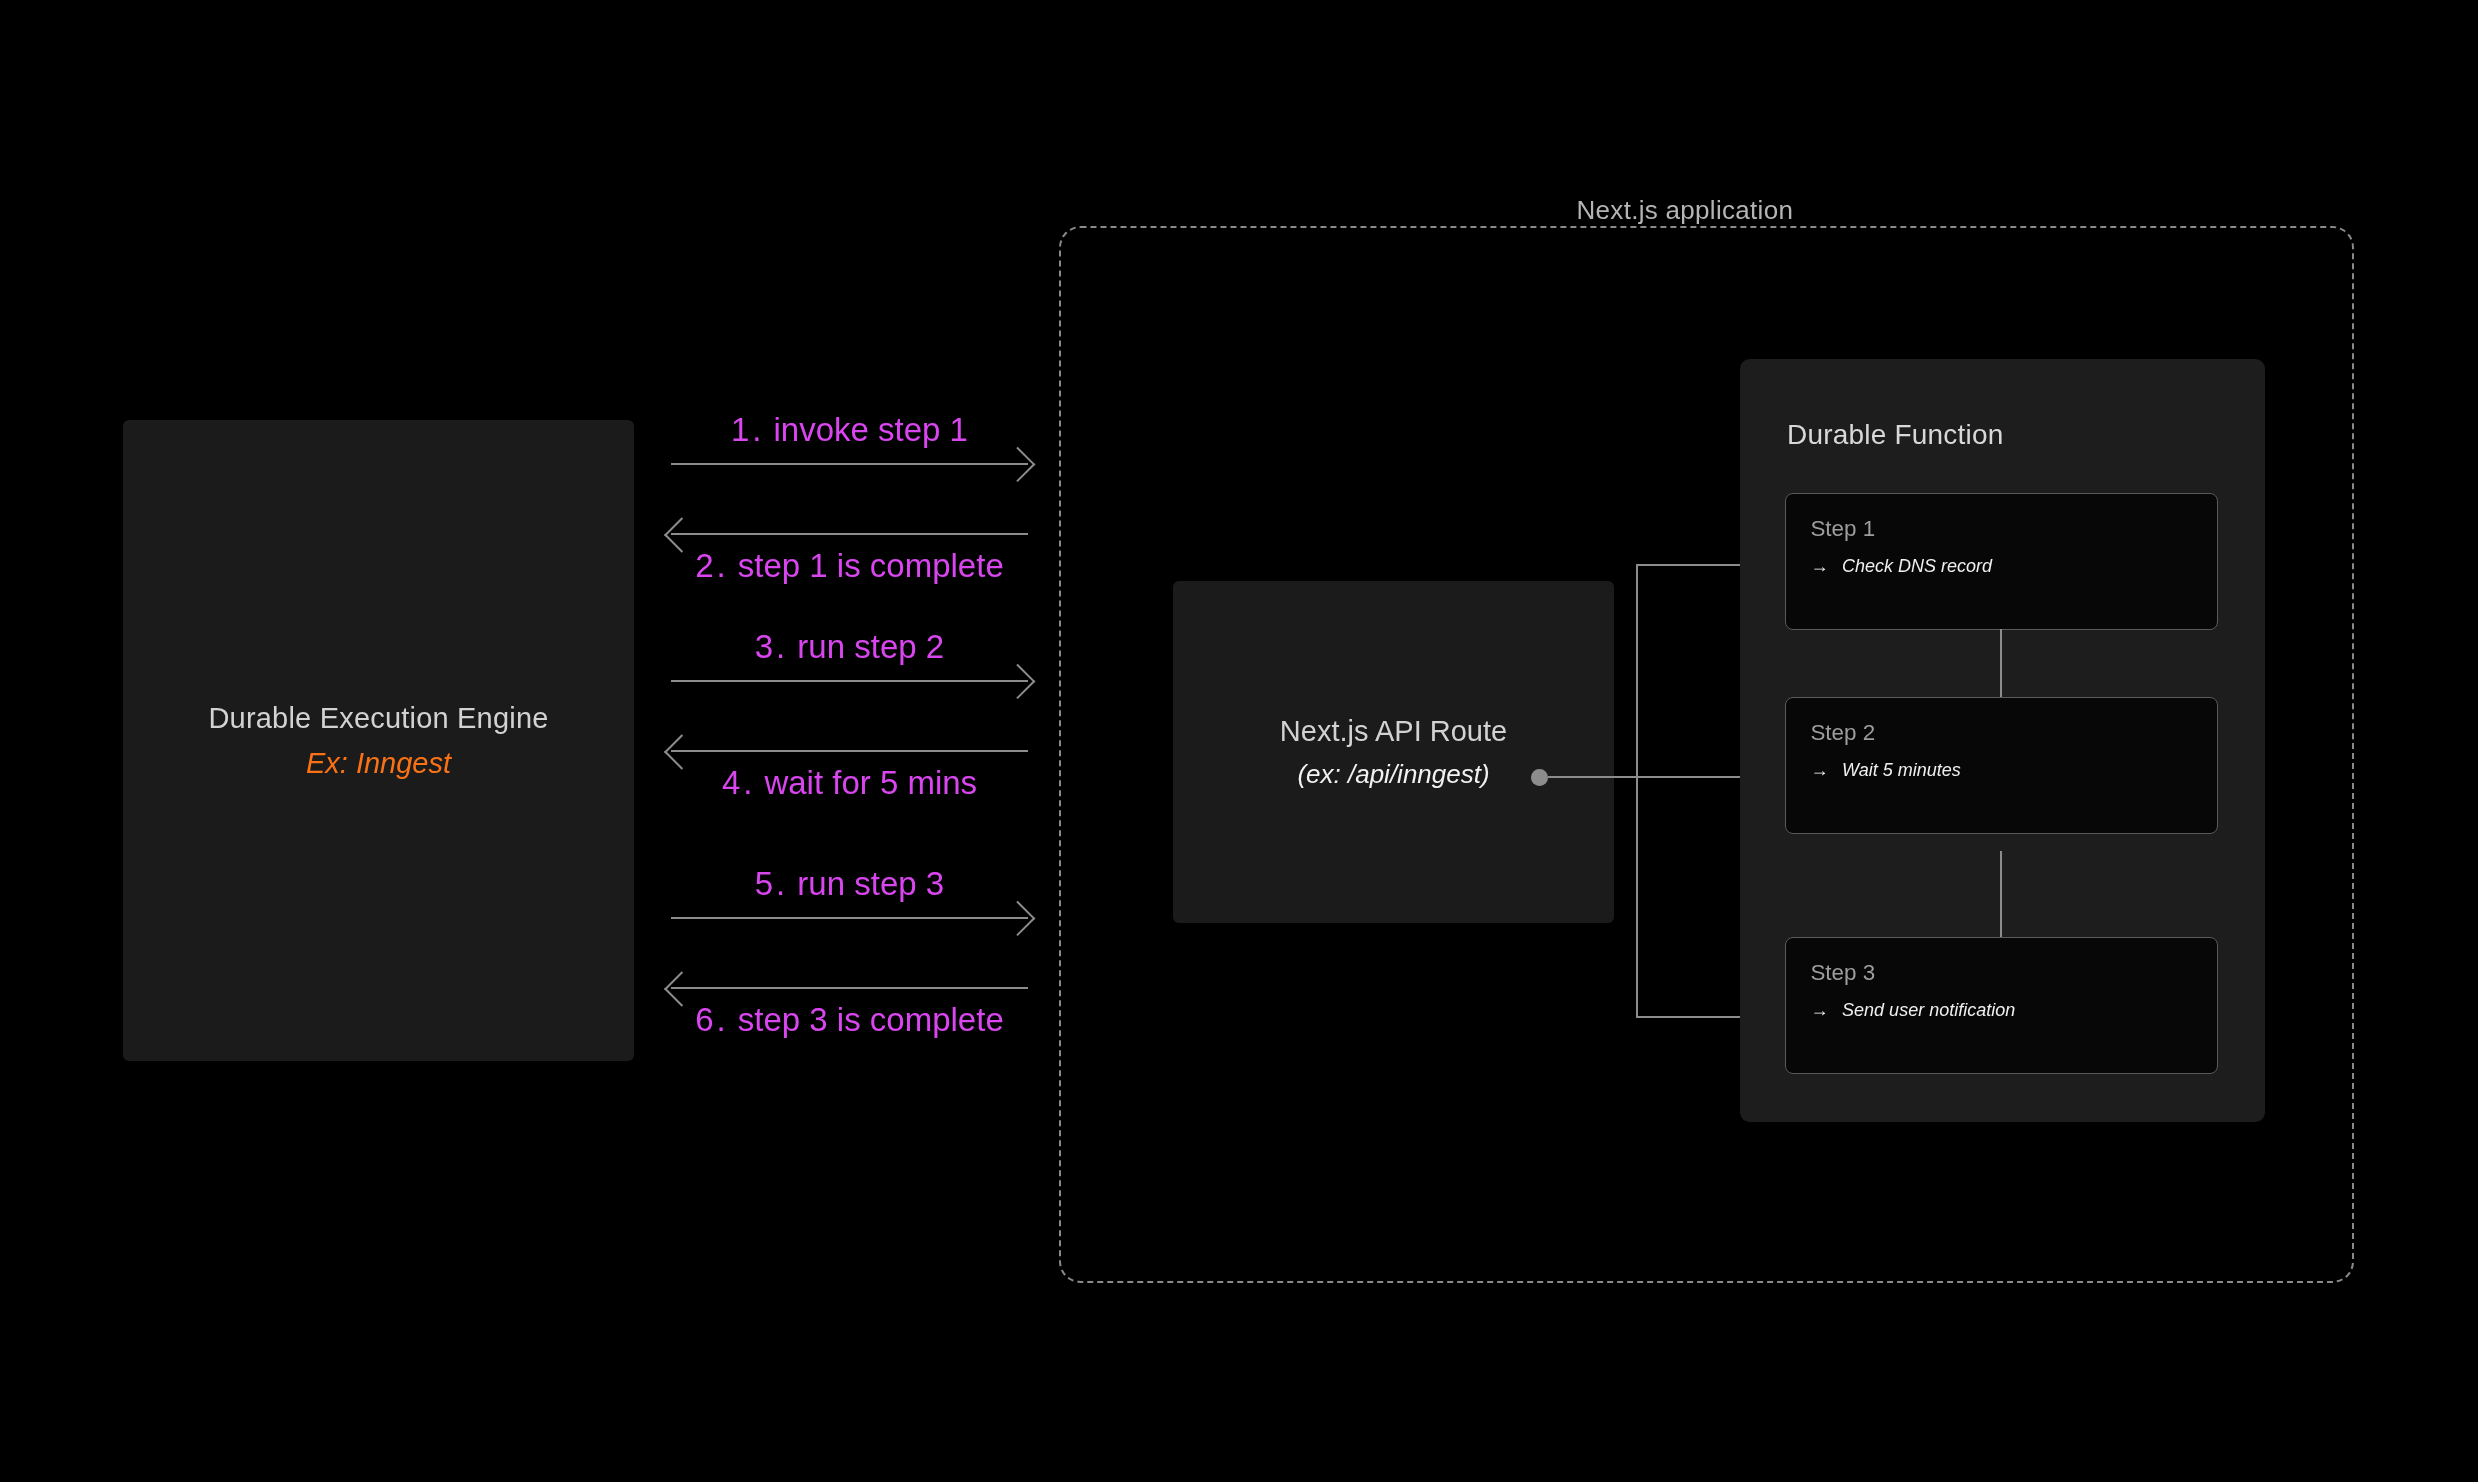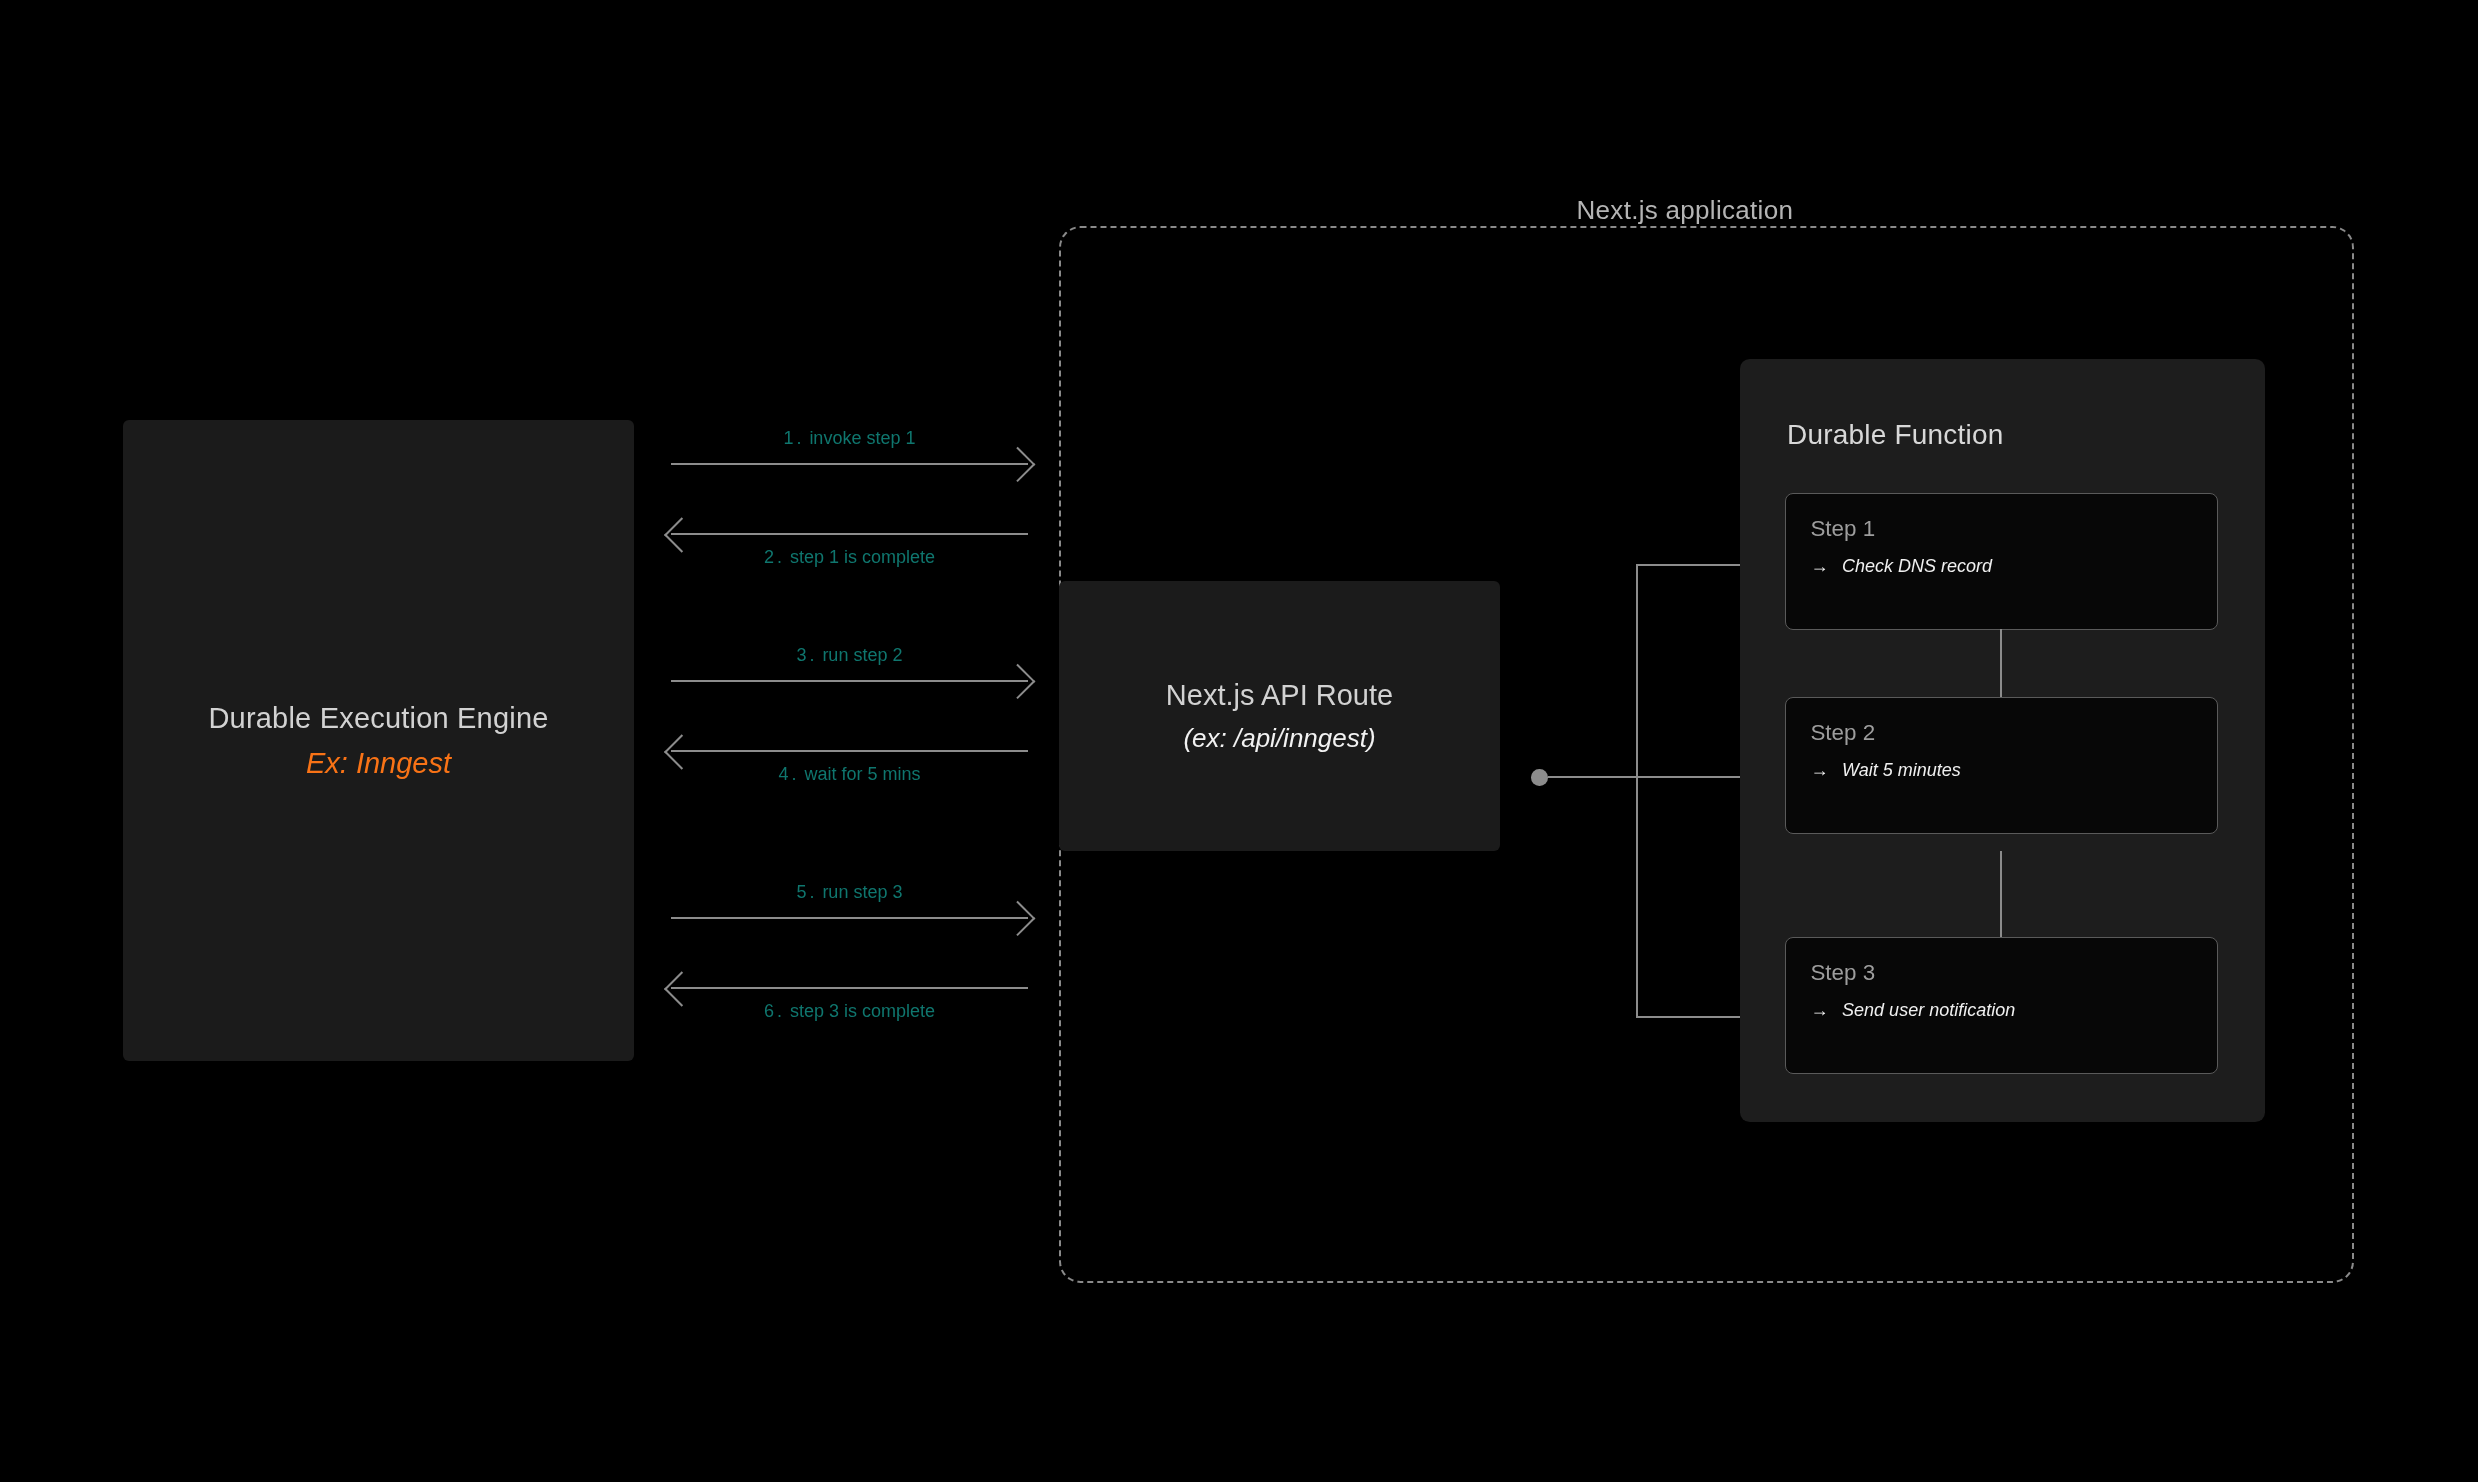--- a/index.html
+++ b/index.html
@@ -75,22 +75,22 @@
   }
   .seq.to-left .head {
     left: -2px;
     transform: rotate(-135deg);
   }
   .seq .lbl {
     position: absolute;
     left: 0;
     width: 100%;
     text-align: center;
-    color: #0f766e;
-    font-size: 18px;
+    color: #d946ef;
+    font-size: 33px;
     white-space: nowrap;
   }
   .seq.to-right .lbl { bottom: 13.7px; }
   .seq.to-left  .lbl { top: 13.7px; }
   .seq .lbl .num { letter-spacing: 2.9px; }
 
   
   .app-frame {
     position: absolute;
     left: 1059px;
@@ -109,24 +109,24 @@
     font-size: 26px;
     background: #000000;
     padding: 0 21.5px;
     white-space: nowrap;
     letter-spacing: 0.3px;
   }
 
   
   .api-box {
     position: absolute;
-    left: 1059px;
+    left: 1173px;
     top: 581px;
     width: 441px;
-    height: 270px;
+    height: 342px;
     background: #1b1b1b;
     border-radius: 5.9px;
     display: flex;
     flex-direction: column;
     align-items: center;
     justify-content: center;
   }
   .api-title {
     color: #d2d2d2;
     font-size: 29px;

